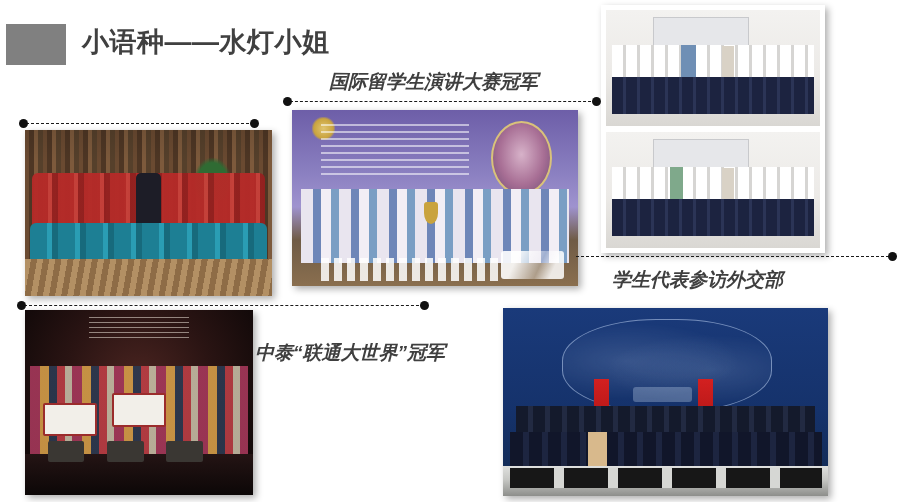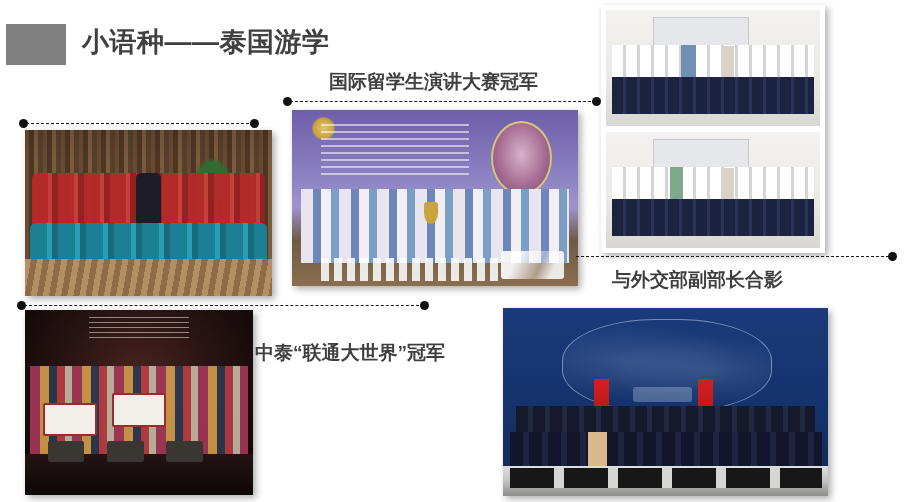--- a/index.html
+++ b/index.html
@@ -41,20 +41,21 @@
   }
 
   
   .caption {
     position: absolute;
     font-size: 19px;
     font-weight: bold;
     color: #3f3f3f;
     white-space: nowrap;
     line-height: 24px;
+    font-style: italic;
   }
   .cap-1 { left: 24px;  top: 92px;  }
   .cap-2 { left: 329px; top: 70px;  }
   .cap-3 { left: 820px; top: 201px; }
   .cap-4 { left: 612px; top: 268px; }
   .cap-5 { left: 255px; top: 341px; }
 
   
   .connector {
     position: absolute;
@@ -310,21 +311,21 @@
     background: repeating-linear-gradient(90deg,
       #171717 0px, #171717 44px, #d6d7d4 44px, #d6d7d4 54px);
   }
 </style>
 </head>
 <body>
 
 <div id="slide">
 
   <div class="title-swatch"></div>
-  <div class="slide-title">小语种——泰国游学</div>
+  <div class="slide-title">小语种——水灯小姐</div>
 
   <div class="photo photo-frame ph1">
     <div class="inner">
       <div class="bg"></div>
       <div class="plant"></div>
       <div class="rowback"></div>
       <div class="suit"></div>
       <div class="rowfront"></div>
       <div class="floor"></div>
     </div>
@@ -385,21 +386,21 @@
       <div class="crest"></div>
       <div class="rowb"></div>
       <div class="rowf"></div>
       <div class="coat"></div>
       <div class="desk"></div>
       <div class="chairs"></div>
     </div>
   </div>
 
   <div class="caption cap-2">国际留学生演讲大赛冠军</div>
-  <div class="caption cap-4">与外交部副部长合影</div>
+  <div class="caption cap-4">学生代表参访外交部</div>
   <div class="caption cap-5">中泰“联通大世界”冠军</div>
 
   <div class="connector conn-1"></div>
   <div class="dot dot-1a"></div>
   <div class="dot dot-1b"></div>
 
   <div class="connector conn-2"></div>
   <div class="dot dot-2a"></div>
   <div class="dot dot-2b"></div>
 

